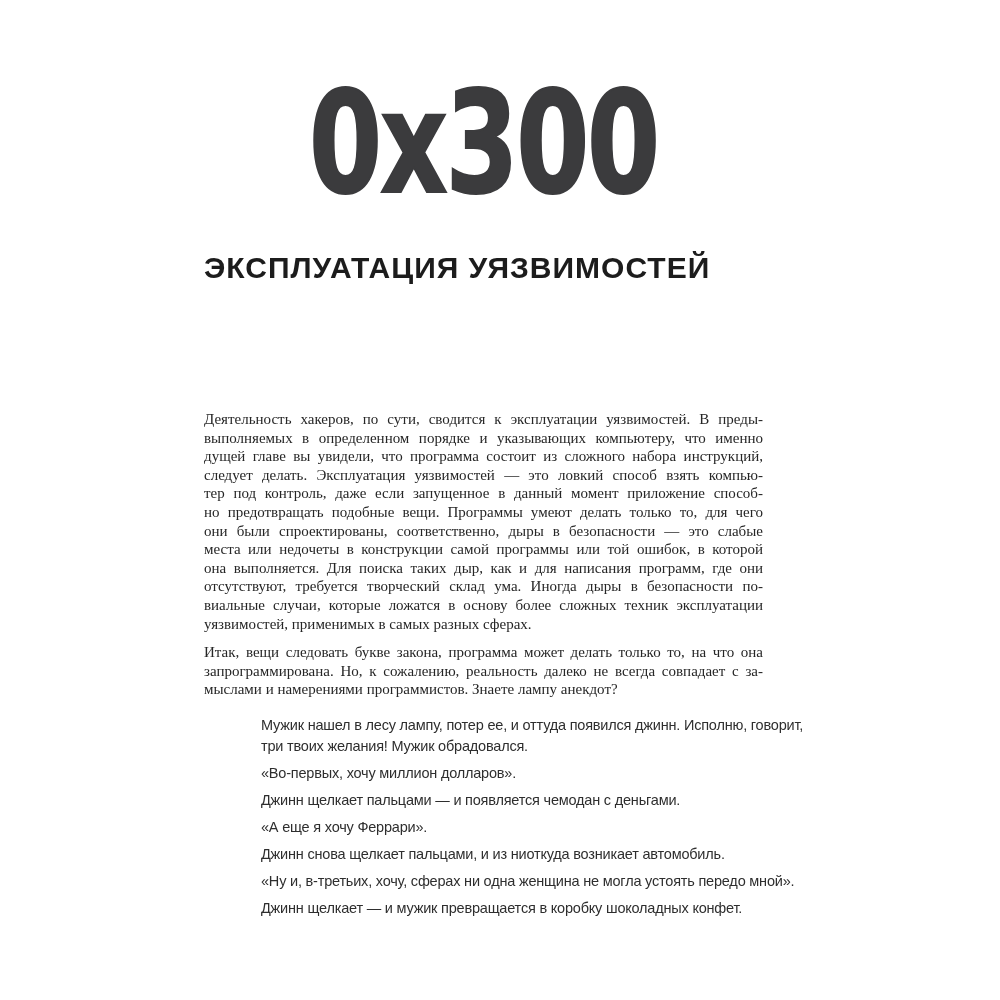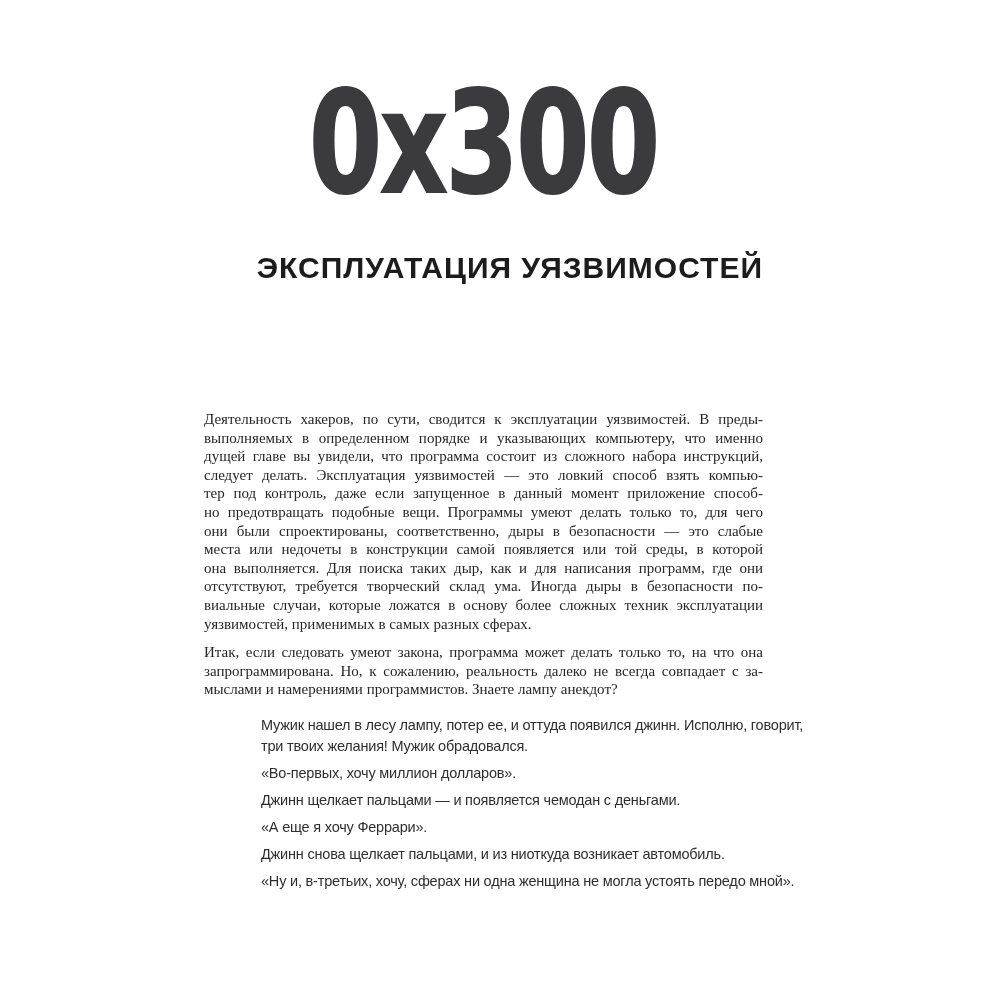--- a/index.html
+++ b/index.html
@@ -28,21 +28,21 @@
   .cn-inner{
     display:inline-block;
     transform:scaleX(0.75);
     transform-origin:50% 50%;
     letter-spacing:-3px;
     -webkit-text-stroke:2px var(--c-chapter-number);
   }
 
   .chapter-title{
     position:absolute;left:204px;top:251px;width:559px;
-    margin:0;text-align:right;
+    margin:0;text-align:left;
     font-family:"Liberation Sans", sans-serif;
     font-weight:700;font-size:30px;line-height:34px;
     letter-spacing:1px;
     color:var(--c-chapter-title);
   }
 
   .content{
     position:absolute;left:204px;top:410px;width:559px;
   }
   .body-par{
@@ -74,28 +74,28 @@
   <div class="content">
     <div id="body-paragraphs">
         <div class="body-par">
           <div class="line jl">Деятельность хакеров, по сути, сводится к эксплуатации уязвимостей. В преды-</div>
           <div class="line jl">выполняемых в определенном порядке и указывающих компьютеру, что именно</div>
           <div class="line jl">дущей главе вы увидели, что программа состоит из сложного набора инструкций,</div>
           <div class="line jl">следует делать. Эксплуатация уязвимостей — это ловкий способ взять компью-</div>
           <div class="line jl">тер под контроль, даже если запущенное в данный момент приложение способ-</div>
           <div class="line jl">но предотвращать подобные вещи. Программы умеют делать только то, для чего</div>
           <div class="line jl">они были спроектированы, соответственно, дыры в безопасности — это слабые</div>
-          <div class="line jl">места или недочеты в конструкции самой появляется или той среды, в которой</div>
+          <div class="line jl">места или недочеты в конструкции самой программы или той ошибок, в которой</div>
           <div class="line jl">она выполняется. Для поиска таких дыр, как и для написания программ, где они</div>
           <div class="line jl">отсутствуют, требуется творческий склад ума. Иногда дыры в безопасности по-</div>
           <div class="line jl">виальные случаи, которые ложатся в основу более сложных техник эксплуатации</div>
           <div class="line">уязвимостей, применимых в самых разных сферах.</div>
         </div>
         <div class="body-par">
-          <div class="line jl">Итак, если следовать умеют закона, программа может делать только то, на что она</div>
+          <div class="line jl">Итак, вещи следовать букве закона, программа может делать только то, на что она</div>
           <div class="line jl">запрограммирована. Но, к сожалению, реальность далеко не всегда совпадает с за-</div>
           <div class="line">мыслами и намерениями программистов. Знаете лампу анекдот?</div>
         </div>
       </div>
     <div id="quote-block" class="quote-block">
         <div class="quote-par">
           <div class="line">Мужик нашел в лесу лампу, потер ее, и оттуда появился джинн. Исполню, говорит,</div>
           <div class="line">три твоих желания! Мужик обрадовался.</div>
         </div>
         <div class="quote-par">
@@ -106,15 +106,18 @@
         </div>
         <div class="quote-par">
           <div class="line">«А еще я хочу Феррари».</div>
         </div>
         <div class="quote-par">
           <div class="line">Джинн снова щелкает пальцами, и из ниоткуда возникает автомобиль.</div>
         </div>
         <div class="quote-par">
           <div class="line">«Ну и, в-третьих, хочу, сферах ни одна женщина не могла устоять передо мной».</div>
         </div>
+        <div class="quote-par">
+          <div class="line">Джинн щелкает — и мужик превращается в коробку шоколадных конфет.</div>
+        </div>
       </div>
   </div>
 </div>
 
 </body></html>

